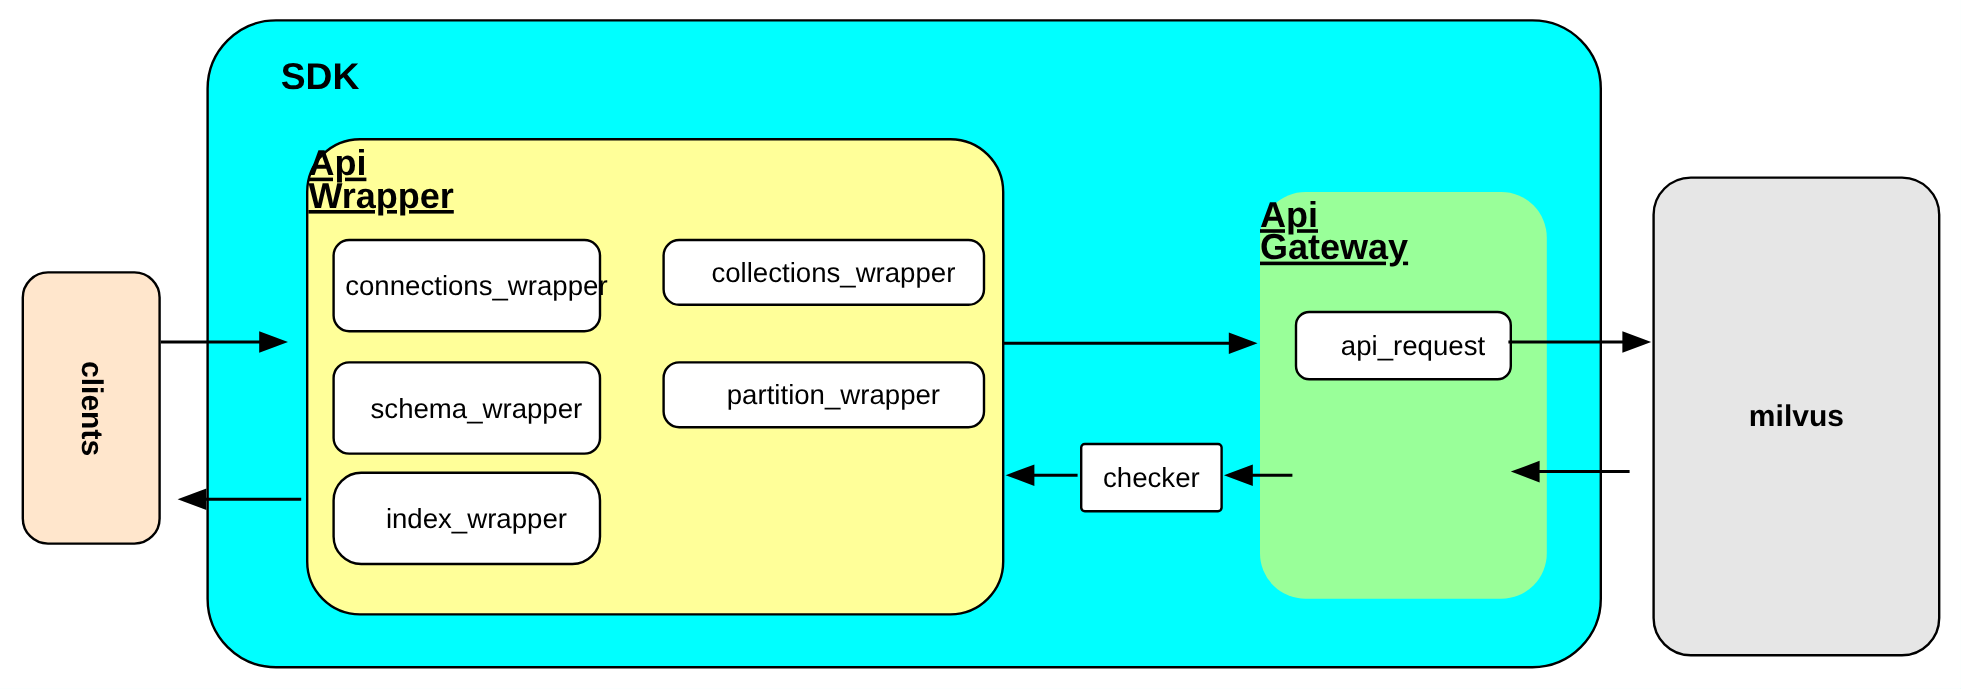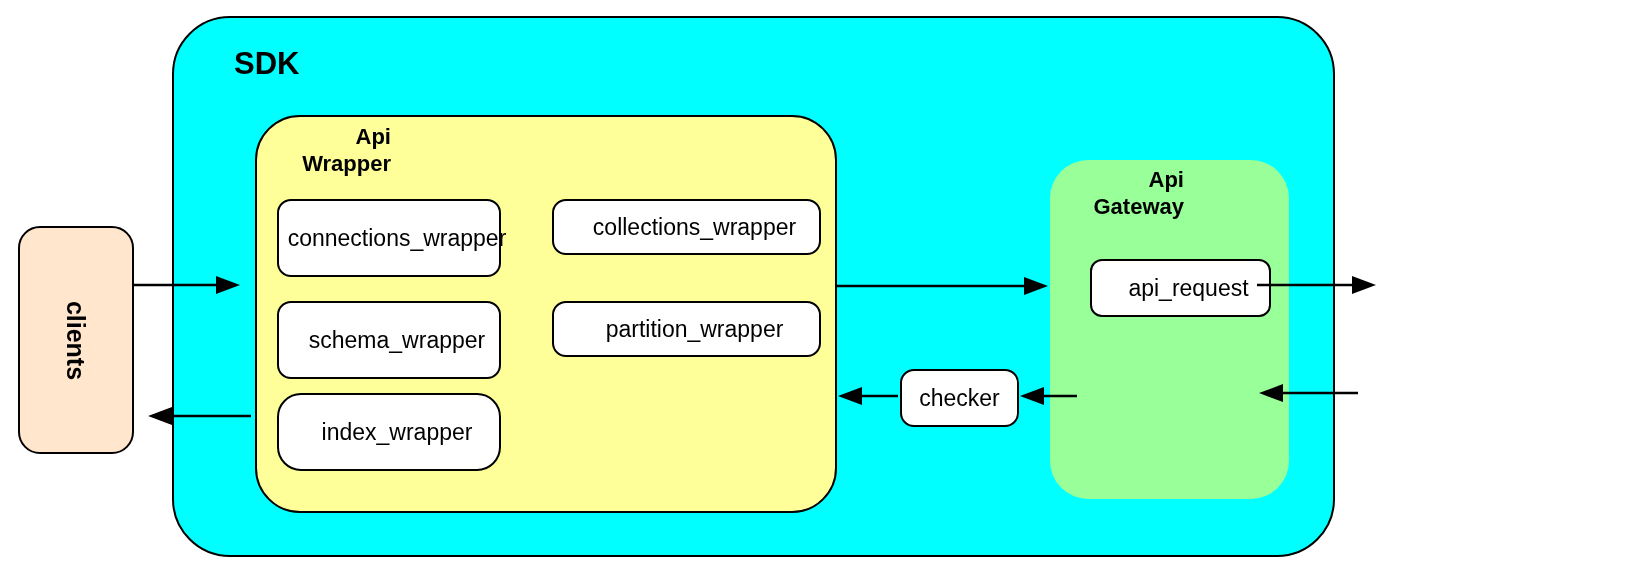--- a/index.html
+++ b/index.html
@@ -35,21 +35,21 @@
     position:absolute;left:60px;top:28px;
     font-weight:bold;font-size:31px;
   }
   .api-wrapper{
     left:81px;top:97px;width:582px;height:398px;
     background:var(--wrapper_fill,#FFFF99);
     border-radius:45px;
   }
   .group-title{
     position:absolute;left:0;top:6px;width:134px;
-    text-align:right;font-weight:bold;font-size:22px;line-height:27px;
+    text-align:left;font-weight:bold;font-size:30px;line-height:27px;text-decoration:underline;
   }
   .milvus{
     left:1377px;top:147px;width:240px;height:400px;
     background:var(--milvus_fill,#E6E6E6);
     border-radius:32px;
   }
   .milvus-label{font-weight:bold;font-size:25px;}
   .gateway{
     left:876px;top:142px;width:239px;height:339px;
     background:var(--gateway_fill,#99FF99);
@@ -63,30 +63,30 @@
     border:2.5px solid var(--stroke,#000);
     border-radius:14px;
     font-size:23px;
     padding-left:16px;
   }
   .r1{top:82px;}  .r2{top:184px;}  .r3{top:276px;border-radius:24px;}
   .c1{left:20px;width:224px;height:78px;}
   .c2{left:295px;width:269px;height:56px;}
 
   .gw-box{
-    left:40px;width:181px;height:58px;
+    left:29px;width:181px;height:58px;
     border-radius:12px;
   }
   .gw-request{top:99px;}
   .gw-response{top:209px;}
   .checker{
     left:726px;top:351px;width:119px;height:58px;
     background:var(--box_fill,#FFFFFF);
     border:2.5px solid var(--stroke,#000);
-    border-radius:14px;
+    border-radius:4px;
     font-size:23px;
   }
 
   
   .arrows{
     position:absolute;left:0;top:0;width:1634px;height:574px;
     pointer-events:none;z-index:10;
   }
   .arrows line{stroke:var(--stroke,#000);stroke-width:2.5px;}
   .arrows polygon{fill:var(--stroke,#000);}
@@ -134,20 +134,23 @@
       <div class="group-title">
         <div>Api</div>
         <div>Gateway</div>
       </div>
       <div class="node center wbox gw-box gw-request">
         <span>api_request</span>
       </div>
     </div>
   </div>
 
+  <div class="node bordered center milvus">
+    <span class="milvus-label">milvus</span>
+  </div>
 
   <svg class="arrows" viewBox="0 0 1634 574" xmlns="http://www.w3.org/2000/svg">
     <g>
       <line x1="134" y1="285" x2="218" y2="285"></line>
       <polygon points="240,285 216,276 216,294"></polygon>
     </g>
     <g>
       <line x1="836" y1="286" x2="1026" y2="286"></line>
       <polygon points="1048,286 1024,277 1024,295"></polygon>
     </g>

